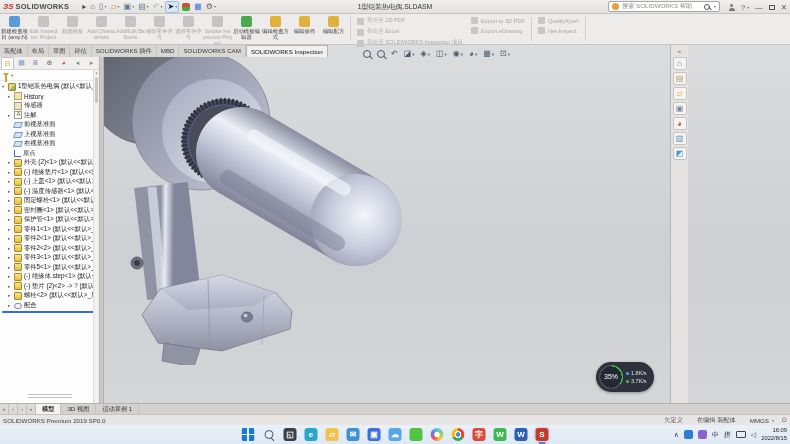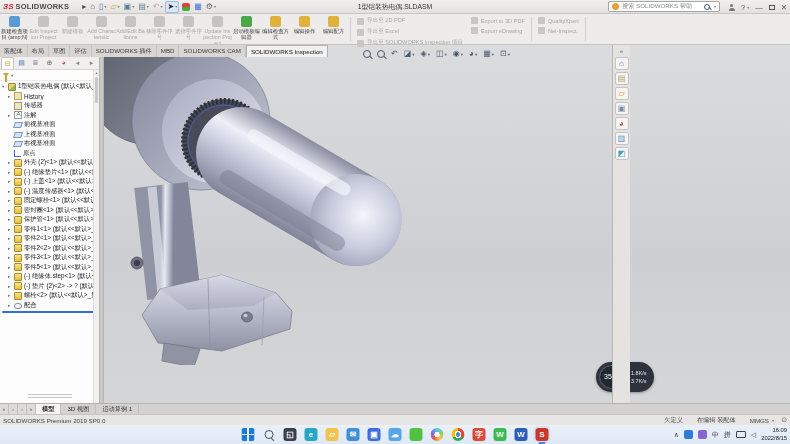--- a/index.html
+++ b/index.html
@@ -1,17 +1,17 @@
 <!DOCTYPE html>
 <html><head>
 <meta charset="utf-8">
 <style>
 *{box-sizing:border-box;margin:0;padding:0}
 html,body{width:790px;height:444px;overflow:hidden;font-family:"Liberation Sans",sans-serif;background:#cfd1d3}
-.screen{position:absolute;inset:0;width:630px;height:444px}
+.screen{position:absolute;inset:0;width:688px;height:444px}
 
 
 .titlebar{position:absolute;left:0;top:0;width:790px;height:14px;background:linear-gradient(#f2f0ee,#e3e1de);border-bottom:1px solid #c8c6c4;display:flex;align-items:center;padding:0 3px;font-size:7px;color:#3a3a3a;z-index:30}
 .logo{display:flex;align-items:center;gap:2px;flex:none}
 .logo-mark{color:#d1262c;font-style:italic;font-weight:bold;font-size:8px}
 .logo-name{font-weight:bold;font-size:7.5px;color:#4a4a4a;letter-spacing:.2px}
 .qat{display:flex;align-items:center;margin-left:12px;gap:2px}
 .qat-btn{height:12px;display:flex;align-items:center;padding:0 1px;border-radius:2px}
 .qat-btn.active{background:#d8e6f5;border:1px solid #9bbede}
 .qat-g{font-size:8px;line-height:10px}

